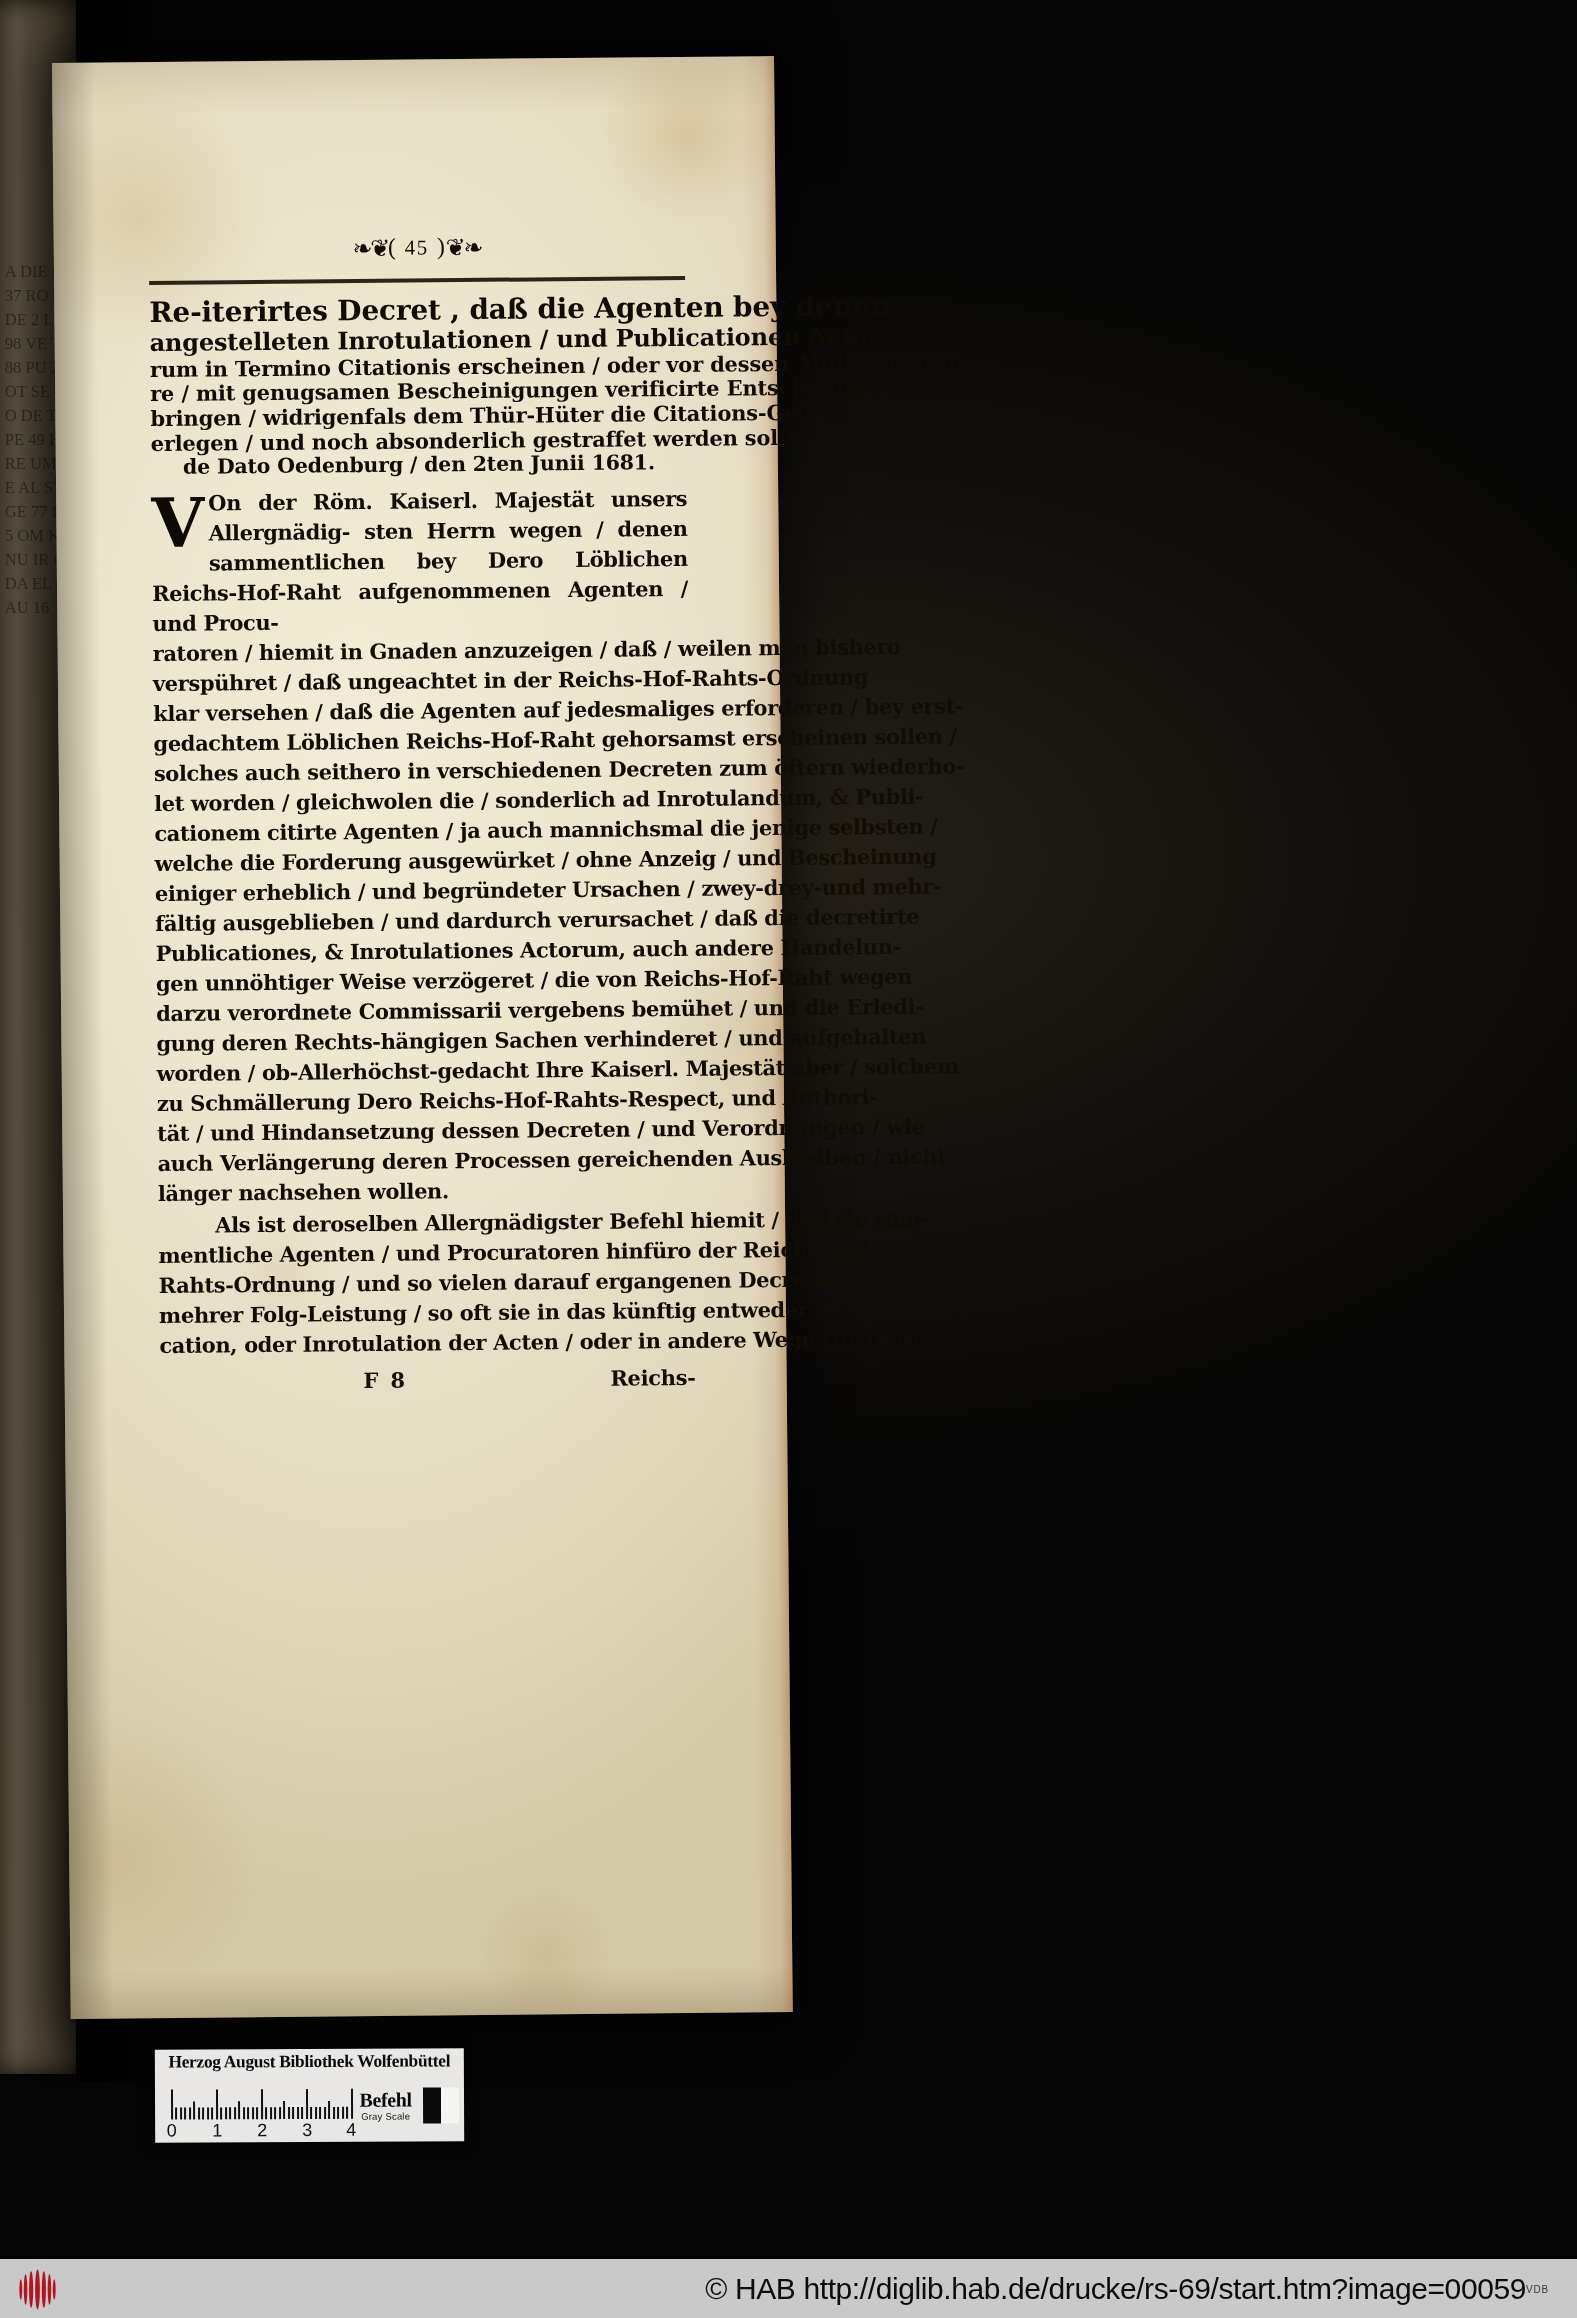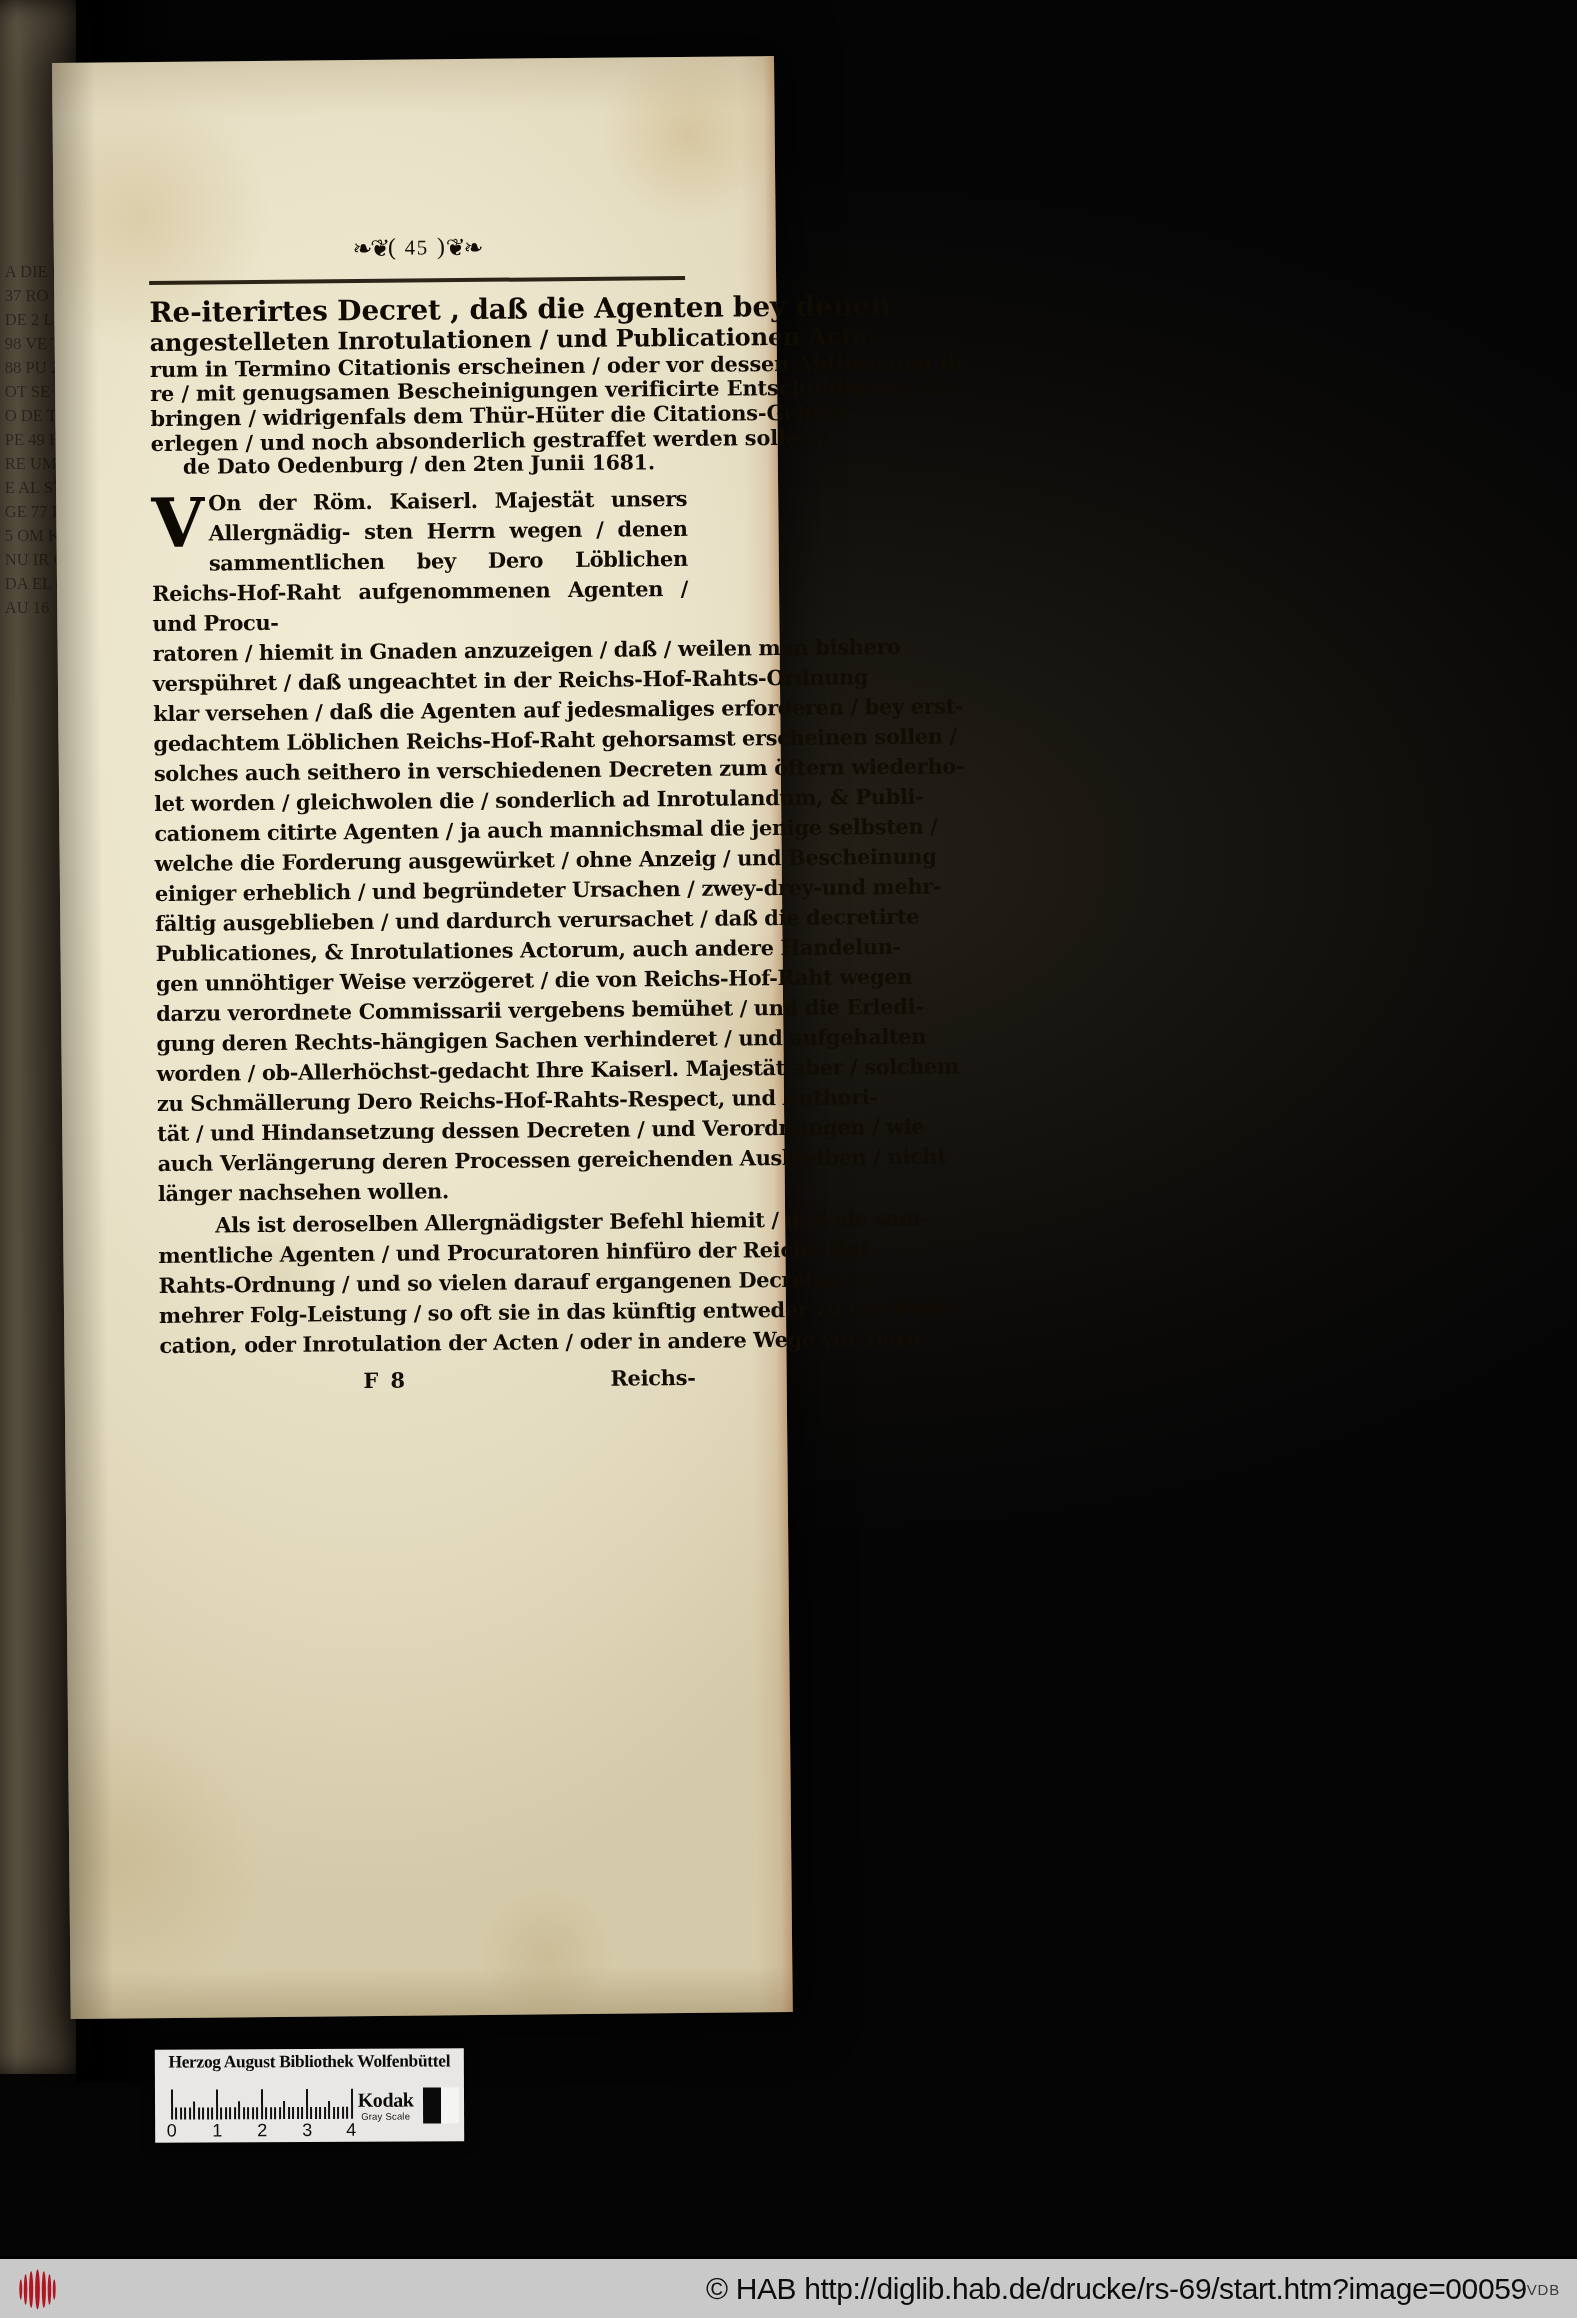--- a/index.html
+++ b/index.html
@@ -297,24 +297,24 @@
     flex: 1;
     text-align: right;
     font-family: "Liberation Sans", sans-serif;
     font-size: 30px;
     color: #0c0c0c;
     letter-spacing: -0.4px;
     margin-left: -47px;
   }
   #footer-mark {
     font-family: "Liberation Sans", sans-serif;
-    font-size: 15px;
+    font-size: 10px;
     color: #3a3a3a;
     letter-spacing: 0.8px;
-    margin-right: 17px;
+    margin-right: 28px;
     text-align: right;
   }
 </style>
 </head>
 <body>
 
 <div id="scan-stage">
 
   <div id="facing-page">
     <div id="facing-text">A DIE UT 37 RO CA DE 2 L A 98 VE TR 88 PU 22 OT SE GO DE TU PE 49 HG RE UM DE AL ST GE 77 IN 5 OM KE NU IR 62 DA EL 4 AU 16</div>
@@ -405,21 +405,21 @@
           <div class="tick minor" style="left: 161px;"></div>
           <div class="tick mid" style="left: 165px;"></div>
           <div class="tick minor" style="left: 170px;"></div>
           <div class="tick minor" style="left: 174px;"></div>
           <div class="tick minor" style="left: 179px;"></div>
           <div class="tick minor" style="left: 183px;"></div>
           <div class="tick major" style="left: 188px;"></div>
           <div class="ruler-num" style="left: 188px;">4</div>
         </div>
       <div id="kodak-area">
-        <div id="kodak-word">Kodak</div>
+        <div id="kodak-word">Befehl</div>
         <div id="kodak-sub">Gray Scale</div>
       </div>
       <div id="gray-patches">
         <div class="patch black"></div>
         <div class="patch white"></div>
       </div>
     </div>
   </div>
 
 </div>

